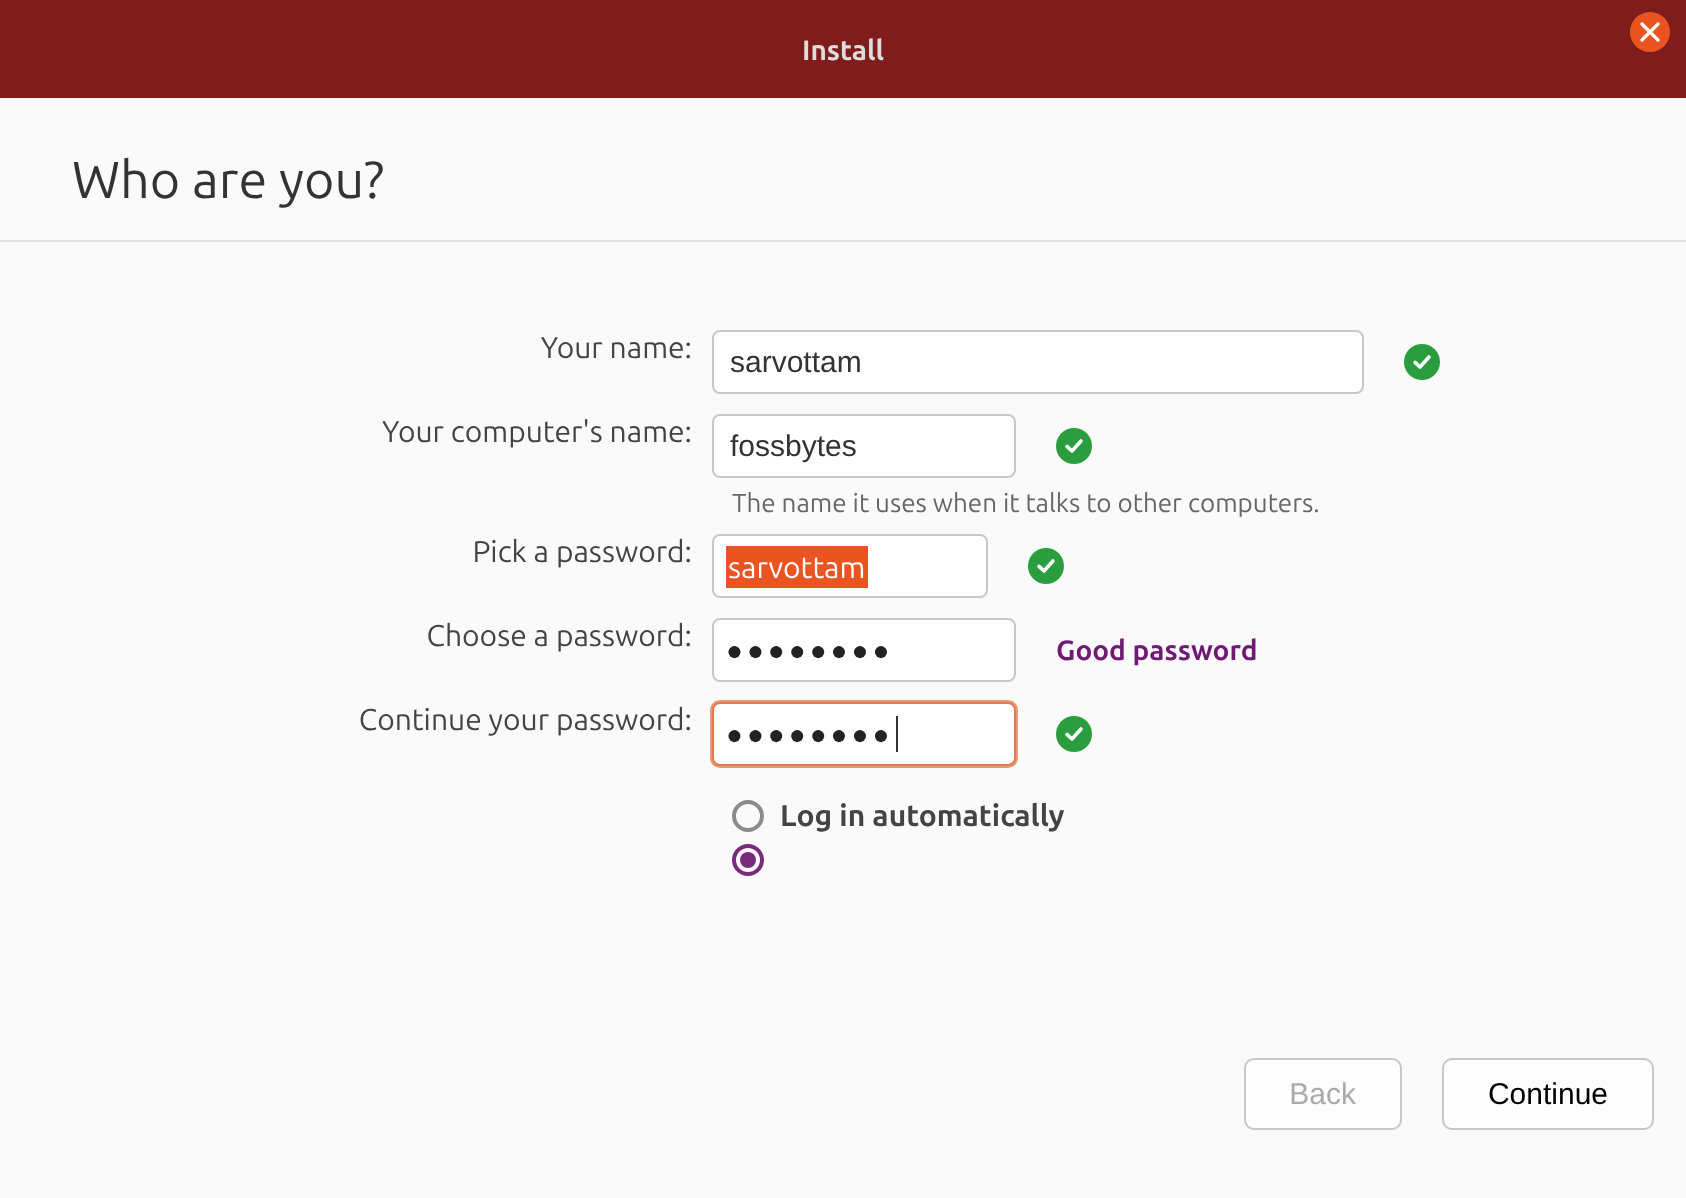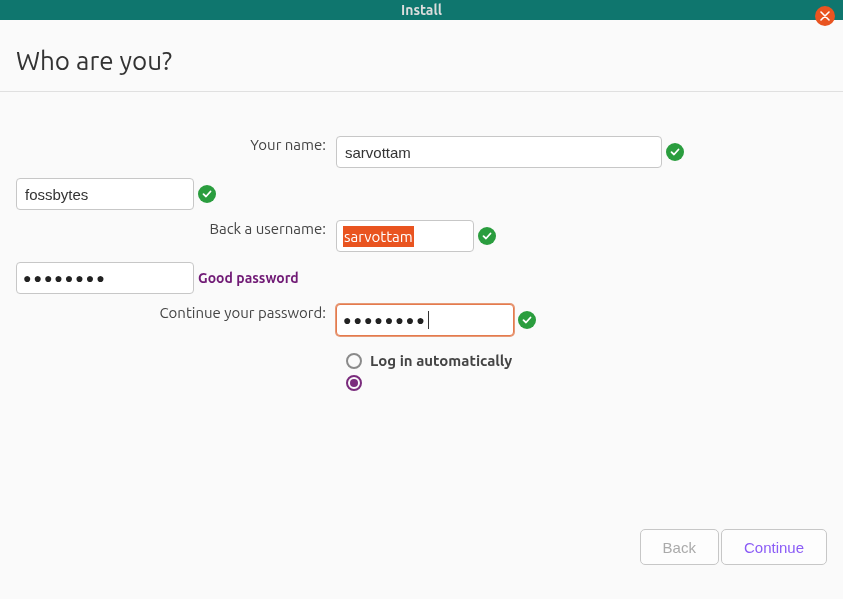--- a/index.html
+++ b/index.html
@@ -5,41 +5,42 @@
   * { box-sizing: border-box; }
   html, body {
     margin: 0; padding: 0;
     width: 843px; height: 599px;
     font-family: "Ubuntu", "Noto Sans", "Liberation Sans", sans-serif;
     background: #fafafa;
     color: #3a3a3a;
     overflow: hidden;
   }
   .titlebar {
-    height: 20px;
-    background: #0f766e;
+    height: 49px;
+    background: #7f1d1d;
     color: #ddd;
     display: flex;
     align-items: center;
     justify-content: center;
     position: relative;
     font-weight: 700;
     font-size: 14px;
   }
   .titlebar .close {
     position: absolute;
     right: 8px; top: 6px;
     width: 20px; height: 20px;
     background: #e95420;
     border-radius: 50%;
     display: flex; align-items: center; justify-content: center;
   }
   .titlebar .close svg { width: 10px; height: 10px; }
   .content {
     padding: 18px 16px 0 16px;
+    margin-left: 20px;
   }
   h1.page-title {
     font-size: 26px;
     font-weight: 400;
     margin: 8px 0 16px 0;
     color: #333;
   }
   .hr {
     height: 1px;
     background: #e0e0e0;
@@ -55,34 +56,34 @@
   .label {
     width: 320px;
     text-align: right;
     padding-right: 10px;
     font-size: 15px;
     color: #444;
   }
   .field-col {
     display: flex;
     align-items: center;
-    gap: 4px;
+    gap: 20px;
   }
   input[type="text"], input[type="password"] {
     height: 32px;
     padding: 4px 8px;
     font-size: 15px;
     border: 1px solid #c7c7c7;
     border-radius: 4px;
     background: #fff;
     color: #333;
     outline: none;
   }
   .w-large { width: 326px; }
-  .w-med { width: 178px; }
+  .w-med { width: 152px; }
   .w-small { width: 138px; }
   .focused {
     border: 1px solid #e57a4d !important;
     box-shadow: 0 0 0 1px #e69a77;
   }
   .check {
     width: 18px; height: 18px;
     background: #2a9d3e;
     border-radius: 50%;
     display: flex; align-items: center; justify-content: center;
@@ -136,31 +137,31 @@
   .radio.checked .dot {
     width: 8px; height: 8px;
     background: #7a2b7c;
     border-radius: 50%;
   }
   .footer {
     position: absolute;
     bottom: 34px;
     right: 16px;
     display: flex;
-    gap: 2px;
+    gap: 20px;
   }
   button.nav {
     height: 36px;
     padding: 0 22px;
     font-size: 15px;
     border: 1px solid #c7c7c7;
     border-radius: 5px;
     background: #fdfdfd;
     cursor: pointer;
-    color: #8b5cf6;
+    color: #000000;
   }
   button.nav.disabled {
     color: #aaa;
     cursor: default;
   }
   .cursor-line {
     display: inline-block;
     width: 1px; height: 18px;
     background: #333;
     vertical-align: middle;
@@ -202,45 +203,48 @@
       <input type="text" class="w-large" value="sarvottam" style="">
       <span class="check">
         <svg viewBox="0 0 10 10">
             <path d="M1.5 5.2 L4 7.5 L8.5 2.5" stroke="#fff" stroke-width="1.8" fill="none" stroke-linecap="round" stroke-linejoin="round"></path>
           </svg>
       </span>
     </div>
   </div>
 
   <div class="row">
+    <div class="label">Your computer's name:</div>
     <div class="field-col">
       <input type="text" class="w-med" value="fossbytes" style="">
       <span class="check">
         <svg viewBox="0 0 10 10">
             <path d="M1.5 5.2 L4 7.5 L8.5 2.5" stroke="#fff" stroke-width="1.8" fill="none" stroke-linecap="round" stroke-linejoin="round"></path>
           </svg>
       </span>
     </div>
   </div>
-
-  <div class="row">
-    <div class="label">Back a username:</div>
+  <div class="hint">The name it uses when it talks to other computers.</div>
+
+  <div class="row">
+    <div class="label">Pick a password:</div>
     <div class="field-col">
       <div class="username-display w-small">
         <span class="selection">sarvottam</span>
       </div>
       <span class="check">
         <svg viewBox="0 0 10 10">
             <path d="M1.5 5.2 L4 7.5 L8.5 2.5" stroke="#fff" stroke-width="1.8" fill="none" stroke-linecap="round" stroke-linejoin="round"></path>
           </svg>
       </span>
     </div>
   </div>
 
   <div class="row">
+    <div class="label">Choose a password:</div>
     <div class="field-col">
       <div class="username-display w-med dot-input">
         <span class="dots">●●●●●●●●</span>
       </div>
       <span class="pw-strength">Good password</span>
     </div>
   </div>
 
   <div class="row">
     <div class="label">Continue your password:</div>

